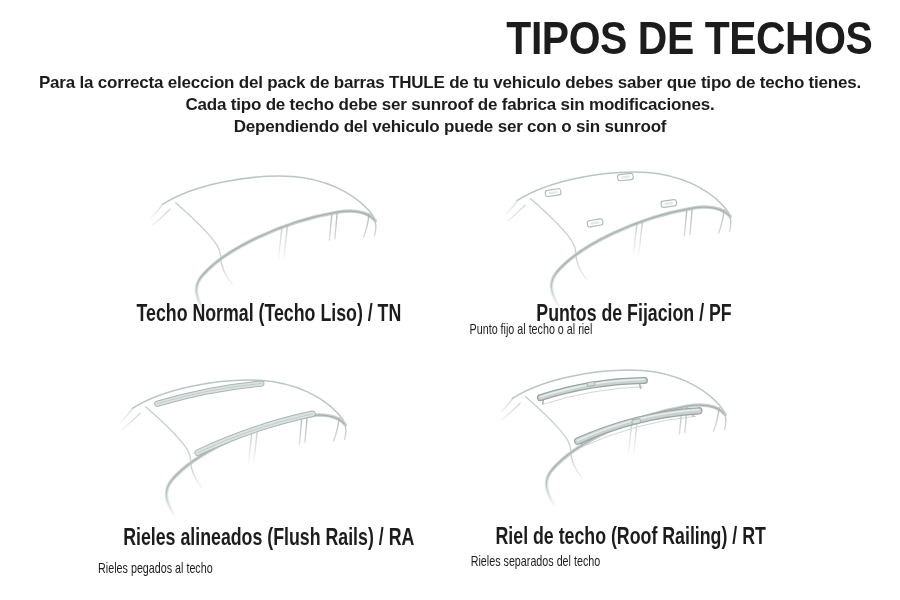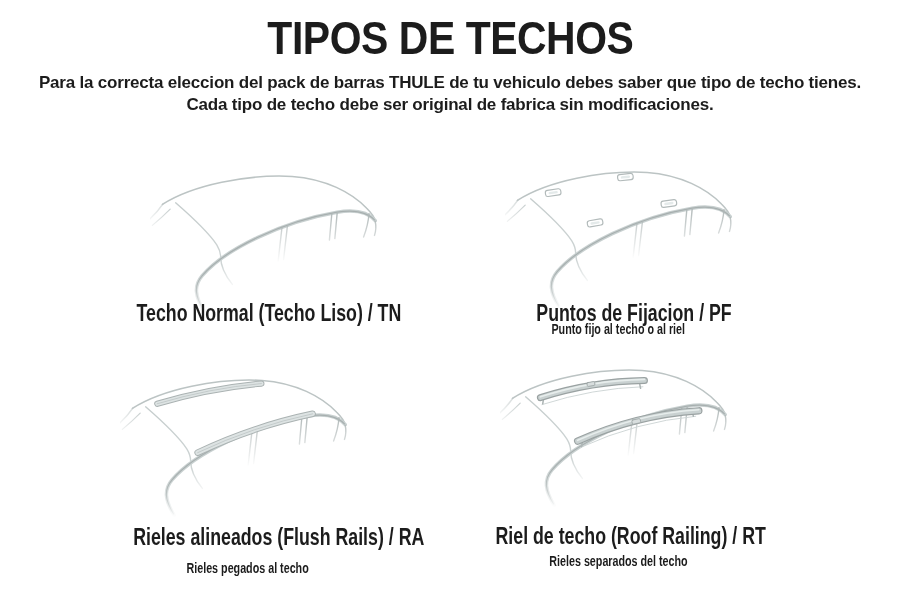--- a/index.html
+++ b/index.html
@@ -5,26 +5,26 @@
   html,body{margin:0;padding:0;}
   body{
     width:900px;height:600px;position:relative;overflow:hidden;
     background:var(--background,#ffffff);
     font-family:"Liberation Sans",sans-serif;
     color:var(--text,#1c1c1c);
   }
   .abs{position:absolute;}
   .center{text-align:center;}
   .cond{display:inline-block;transform:scaleX(.74);transform-origin:50% 50%;white-space:nowrap;}
-  .title{left:0;top:10px;width:900px;font-size:47px;font-weight:bold;letter-spacing:-.5px;}
+  .title{left:0;top:10px;width:900px;font-size:47px;font-weight:bold;letter-spacing:-.5px;text-align:right;}
   .title .cond{transform:scaleX(.87);}
   .intro{left:0;top:72px;width:900px;font-size:17px;font-weight:bold;line-height:22px;letter-spacing:-.2px;}
   .roof-svg{position:absolute;}
   .lbl{width:340px;text-align:center;font-size:24px;font-weight:bold;}
-  .sub{width:340px;text-align:center;font-size:14.5px;font-weight:bold;}
+  .sub{width:340px;text-align:left;font-size:14.5px;font-weight:normal;}
   .defs{position:absolute;width:0;height:0;}
 </style>
 </head>
 <body>
 
 <svg class="defs" aria-hidden="true">
   <defs>
     <linearGradient id="tailFade" x1="30" y1="0" x2="-6" y2="0" gradientUnits="userSpaceOnUse">
       <stop offset="0" stop-color="#c0c8c8" stop-opacity="1"></stop>
       <stop offset="1" stop-color="#c0c8c8" stop-opacity="0"></stop>
@@ -111,21 +111,22 @@
       <rect x="170" y="66" width="11" height="5.5" rx="1.5" transform="rotate(-12 175 69)" fill="#d8dede" stroke="#9aa2a2" stroke-width="1"></rect>
     </g>
   </defs>
 </svg>
 
 <div class="abs center title">
   <span class="cond">TIPOS DE TECHOS</span>
 </div>
 <div class="abs center intro">
   <div>Para la correcta eleccion del pack de barras THULE de tu vehiculo debes saber que tipo de techo tienes.</div>
-  <div>Cada tipo de techo debe ser original de fabrica sin modificaciones.</div>
+  <div>Cada tipo de techo debe ser sunroof de fabrica sin modificaciones.</div>
+  <div>Dependiendo del vehiculo puede ser con o sin sunroof</div>
 </div>
 
 <svg class="roof-svg" style="left:150px;top:174px;" width="233" height="140" viewBox="0 0 300 180">
   <use href="#roof-base"></use>
 </svg>
 <div class="abs lbl" style="left:90px;top:299px;">
   <span class="cond">Techo Normal (Techo Liso) / TN</span>
 </div>
 
 <svg class="roof-svg" style="left:505px;top:170px;" width="233" height="140" viewBox="0 0 300 180">
@@ -136,21 +137,21 @@
   <span class="cond">Puntos de Fijacion / PF</span>
 </div>
 <div class="abs sub" style="left:448px;top:321px;">
   <span class="cond">Punto fijo al techo o al riel</span>
 </div>
 
 <svg class="roof-svg" style="left:120px;top:378px;" width="233" height="140" viewBox="0 0 300 180">
   <use href="#roof-base"></use>
     <use href="#ra-rails"></use>
 </svg>
-<div class="abs lbl" style="left:82px;top:523px;">
+<div class="abs lbl" style="left:72px;top:523px;">
   <span class="cond">Rieles alineados (Flush Rails) / RA</span>
 </div>
 <div class="abs sub" style="left:78px;top:560px;">
   <span class="cond">Rieles pegados al techo</span>
 </div>
 
 <svg class="roof-svg" style="left:500px;top:368px;" width="233" height="140" viewBox="0 0 300 180">
   <use href="#roof-base"></use>
     <use href="#rt-rails"></use>
 </svg>

